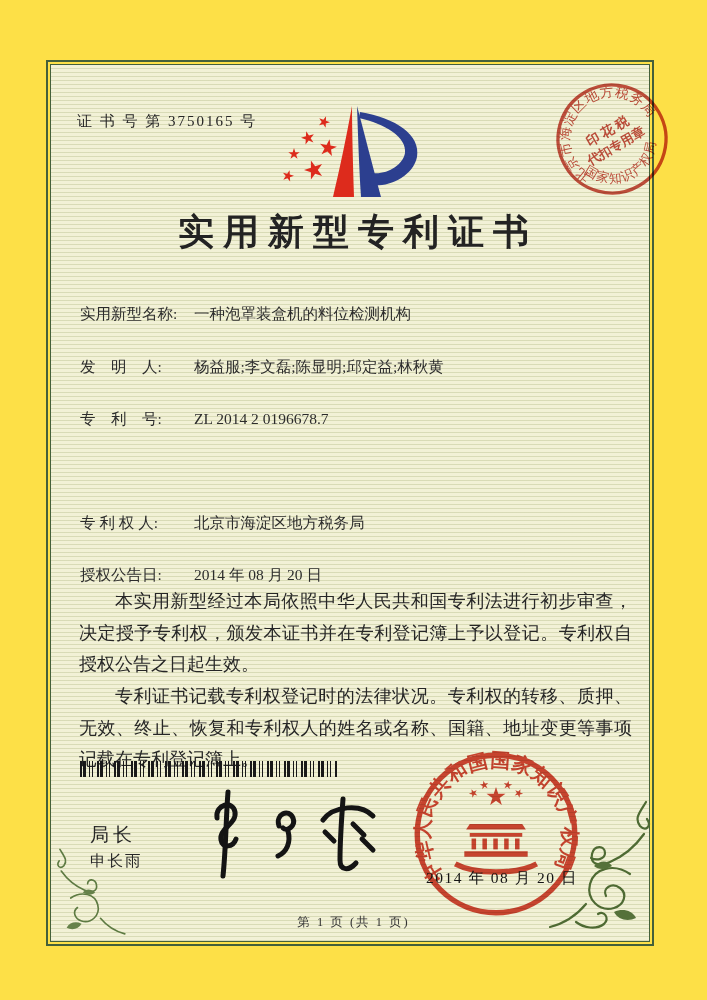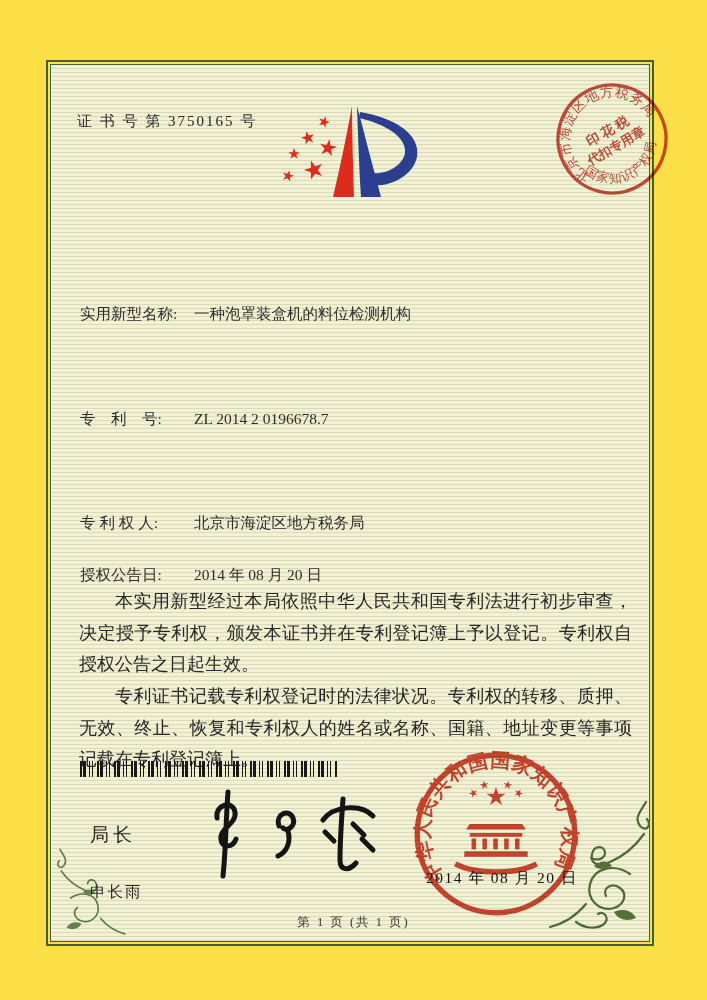--- a/index.html
+++ b/index.html
@@ -37,21 +37,21 @@
   .body-text p { margin:0; text-indent:2em; }
   .barcode {
     left:80px; top:761px; width:257px; height:16px;
     background:repeating-linear-gradient(90deg,
       #191919 0 2px, transparent 2px 3px,
       #191919 3px 6px, transparent 6px 9px,
       #191919 9px 10px, transparent 10px 12px,
       #191919 12px 13px, transparent 13px 17px);
   }
   .director-label { left:90px; top:822px; font-size:19px; letter-spacing:4px; }
-  .director-name  { left:90px; top:851px; font-size:15.5px; letter-spacing:2px;margin-top:31px; }
+  .director-name  { left:90px; top:851px; font-size:15.5px; letter-spacing:2px; }
   .signature-svg { left:175px; top:786px; z-index:4; }
   .seal-svg { left:410px; top:748px; z-index:4; opacity:.93; mix-blend-mode:multiply; }
   .seal-date { left:426px; top:868px; font-size:15.5px; letter-spacing:1.5px; color:#141414; z-index:5; }
   .tax-stamp-svg { left:541px; top:68px; z-index:5; opacity:.88; transform:rotate(-30deg); mix-blend-mode:multiply; }
   .logo-svg { left:268px; top:100px; z-index:3; }
   .flourish-br { left:548px; top:800px; z-index:2; }
   .flourish-bl { left:52px; top:848px; z-index:2; transform:scaleX(-1); }
   .page-footer {
     left:0; right:0; top:914px; text-align:center;
     font-size:12.5px; letter-spacing:2px; color:#333; z-index:3;
@@ -126,23 +126,27 @@
     <text font-size="14.5" fill="#c0392b" letter-spacing="0.5">
       <textPath href="#taxTopArc">北京市海淀区地方税务局</textPath>
     </text>
     <text font-size="13.5" fill="#c0392b" letter-spacing="1">
       <textPath href="#taxBottomArc">国家知识产权局</textPath>
     </text>
     <text x="75" y="70" text-anchor="middle" font-size="14" font-weight="bold" fill="#c0392b">印 花 税</text>
     <text x="75" y="88" text-anchor="middle" font-size="13.5" font-weight="bold" fill="#c0392b">代扣专用章</text>
   </svg>
 
+  <div class="abs title">实用新型专利证书</div>
 
   <div class="abs field-row" style="top:304px">
     <span class="field-label">实用新型名称:</span><span class="field-value">一种泡罩装盒机的料位检测机构</span>
+  </div>
+  <div class="abs field-row" style="top:357px">
+    <span class="field-label">发　明　人:</span><span class="field-value">杨益服;李文磊;陈显明;邱定益;林秋黄</span>
   </div>
   <div class="abs field-row" style="top:409px">
     <span class="field-label">专　利　号:</span><span class="field-value">ZL 2014 2 0196678.7</span>
   </div>
   <div class="abs field-row" style="top:513px">
     <span class="field-label">专 利 权 人:</span><span class="field-value">北京市海淀区地方税务局</span>
   </div>
   <div class="abs field-row" style="top:565px">
     <span class="field-label">授权公告日:</span><span class="field-value">2014 年 08 月 20 日</span>
   </div>

